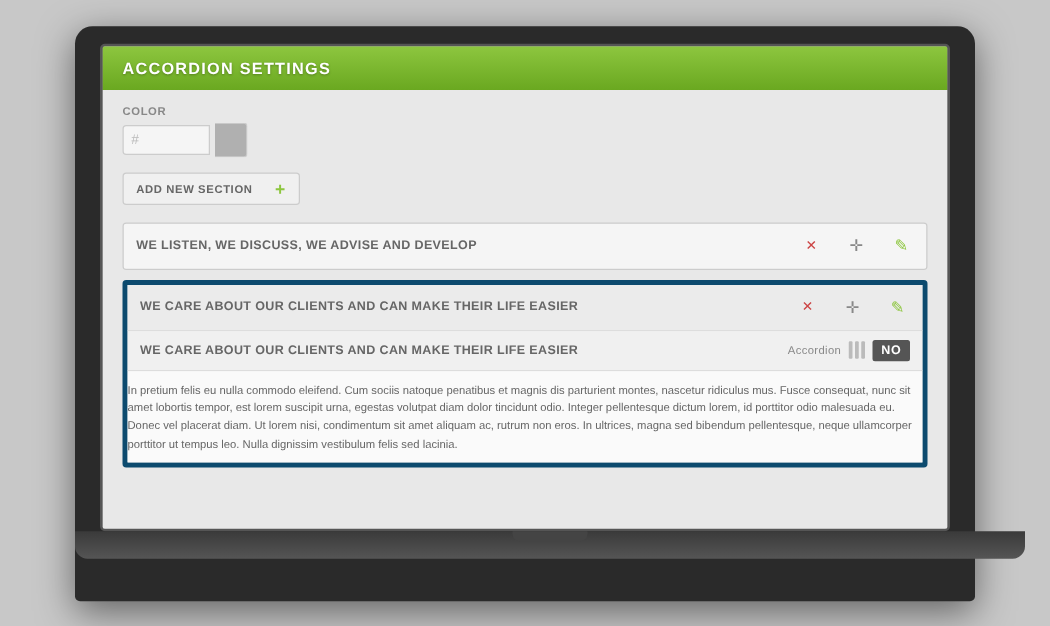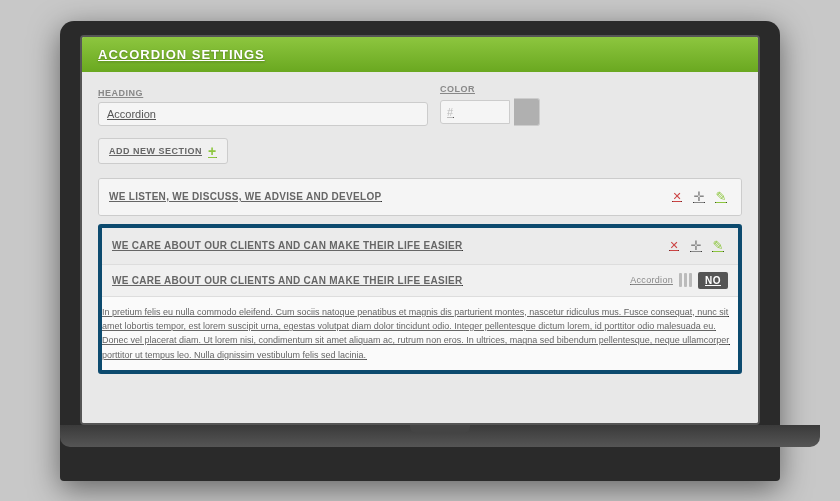--- a/index.html
+++ b/index.html
@@ -1,15 +1,15 @@
 <!DOCTYPE html>
 <html><head>
   <meta charset="utf-8">
   <style>
-    * { box-sizing: border-box; margin: 0; padding: 0; text-decoration: underline; }
+    * { box-sizing: border-box; margin: 0; padding: 0; }
     body {
       background: #c8c8c8;
       display: flex;
       align-items: center;
       justify-content: center;
       width: 840px;
       height: 501px;
       font-family: Arial, sans-serif;
       overflow: hidden;
     }
@@ -155,21 +155,21 @@
       border-left: none;
     }
 
     
     .add-section-row {
       margin-bottom: 14px;
     }
     .add-section-btn {
       display: flex;
       align-items: center;
-      gap: 6px;
+      gap: 18px;
       background: #f0f0f0;
       border: 1px solid #ccc;
       border-radius: 3px;
       padding: 5px 10px;
       font-size: 9px;
       font-weight: bold;
       color: #666;
       letter-spacing: 0.5px;
       cursor: pointer;
       text-transform: uppercase;
@@ -187,21 +187,21 @@
       border: 1px solid #ccc;
       border-radius: 3px;
       background: #f5f5f5;
       overflow: hidden;
     }
     .accordion-header-row {
       display: flex;
       align-items: center;
       padding: 8px 10px;
       background: #f5f5f5;
-      gap: 2px;
+      gap: 16px;
     }
     .accordion-title {
       flex: 1;
       font-size: 10px;
       color: #666;
       font-weight: bold;
       letter-spacing: 0.3px;
       text-transform: uppercase;
     }
     .acc-btn {
@@ -295,24 +295,20 @@
   <div class="laptop-screen">
     <div class="screen-content">
 
       <div class="panel-header">
         <span class="panel-header-title">ACCORDION SETTINGS</span>
       </div>
 
       <div class="panel-body">
 
         <div class="form-row">
-          <div class="form-group">
-            <span class="form-label">HEADING</span>
-            <input class="form-input heading-input" type="text" value="Accordion" style="">
-          </div>
           <div class="form-group">
             <span class="form-label">COLOR</span>
             <div class="color-group">
               <input class="color-input" type="text" value="#" style="">
               <div class="color-swatch"></div>
             </div>
           </div>
         </div>
 
         <div class="add-section-row">

